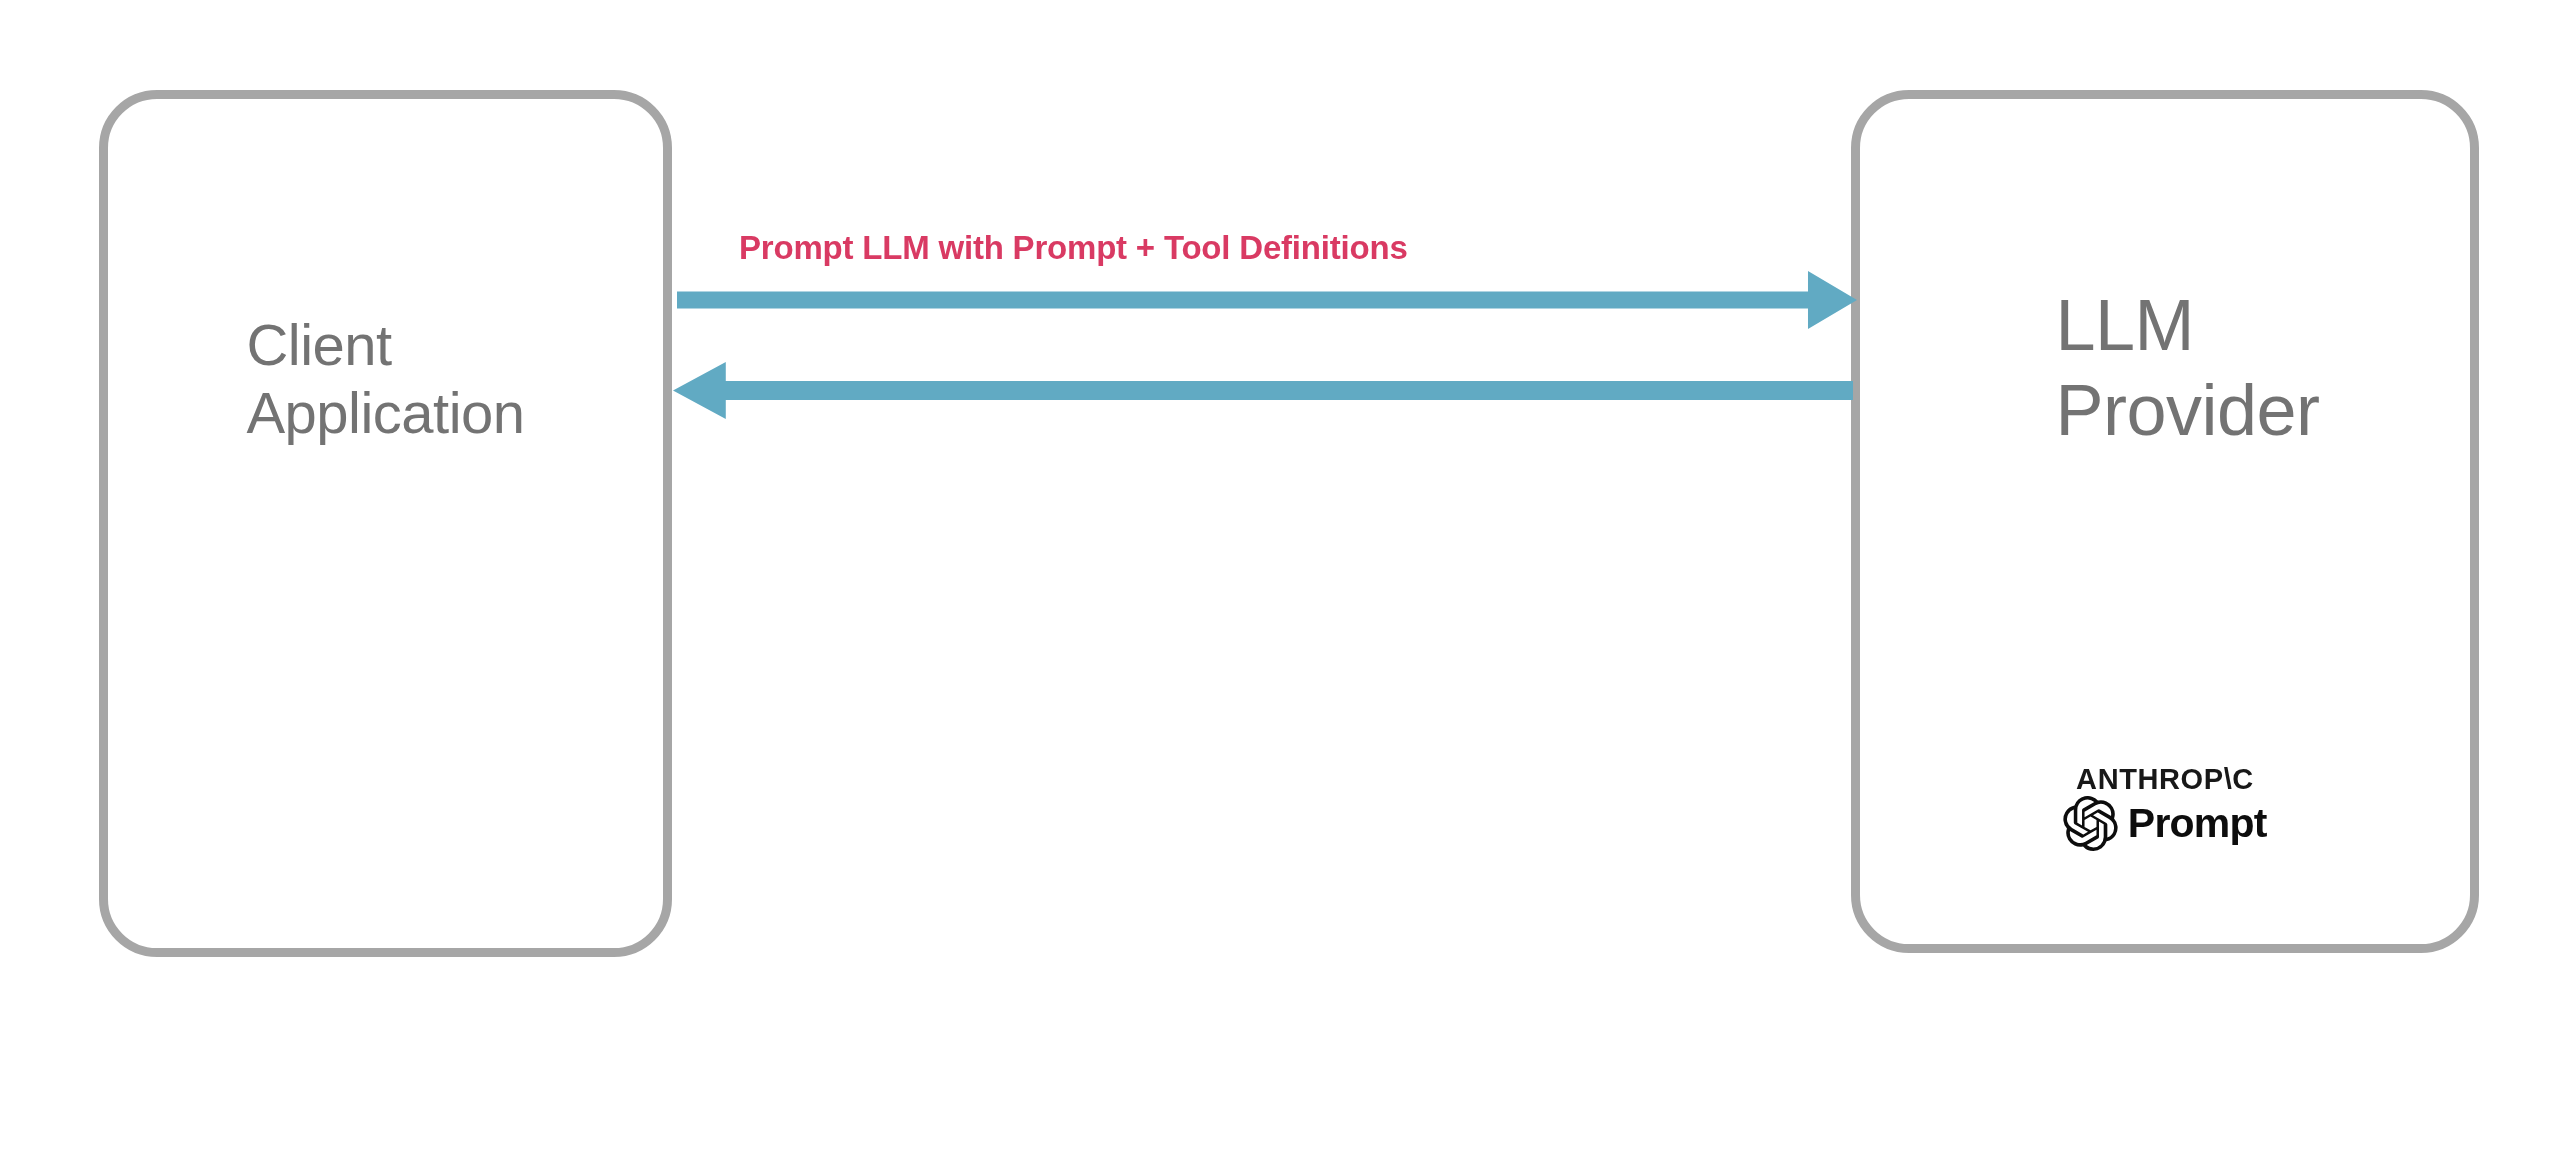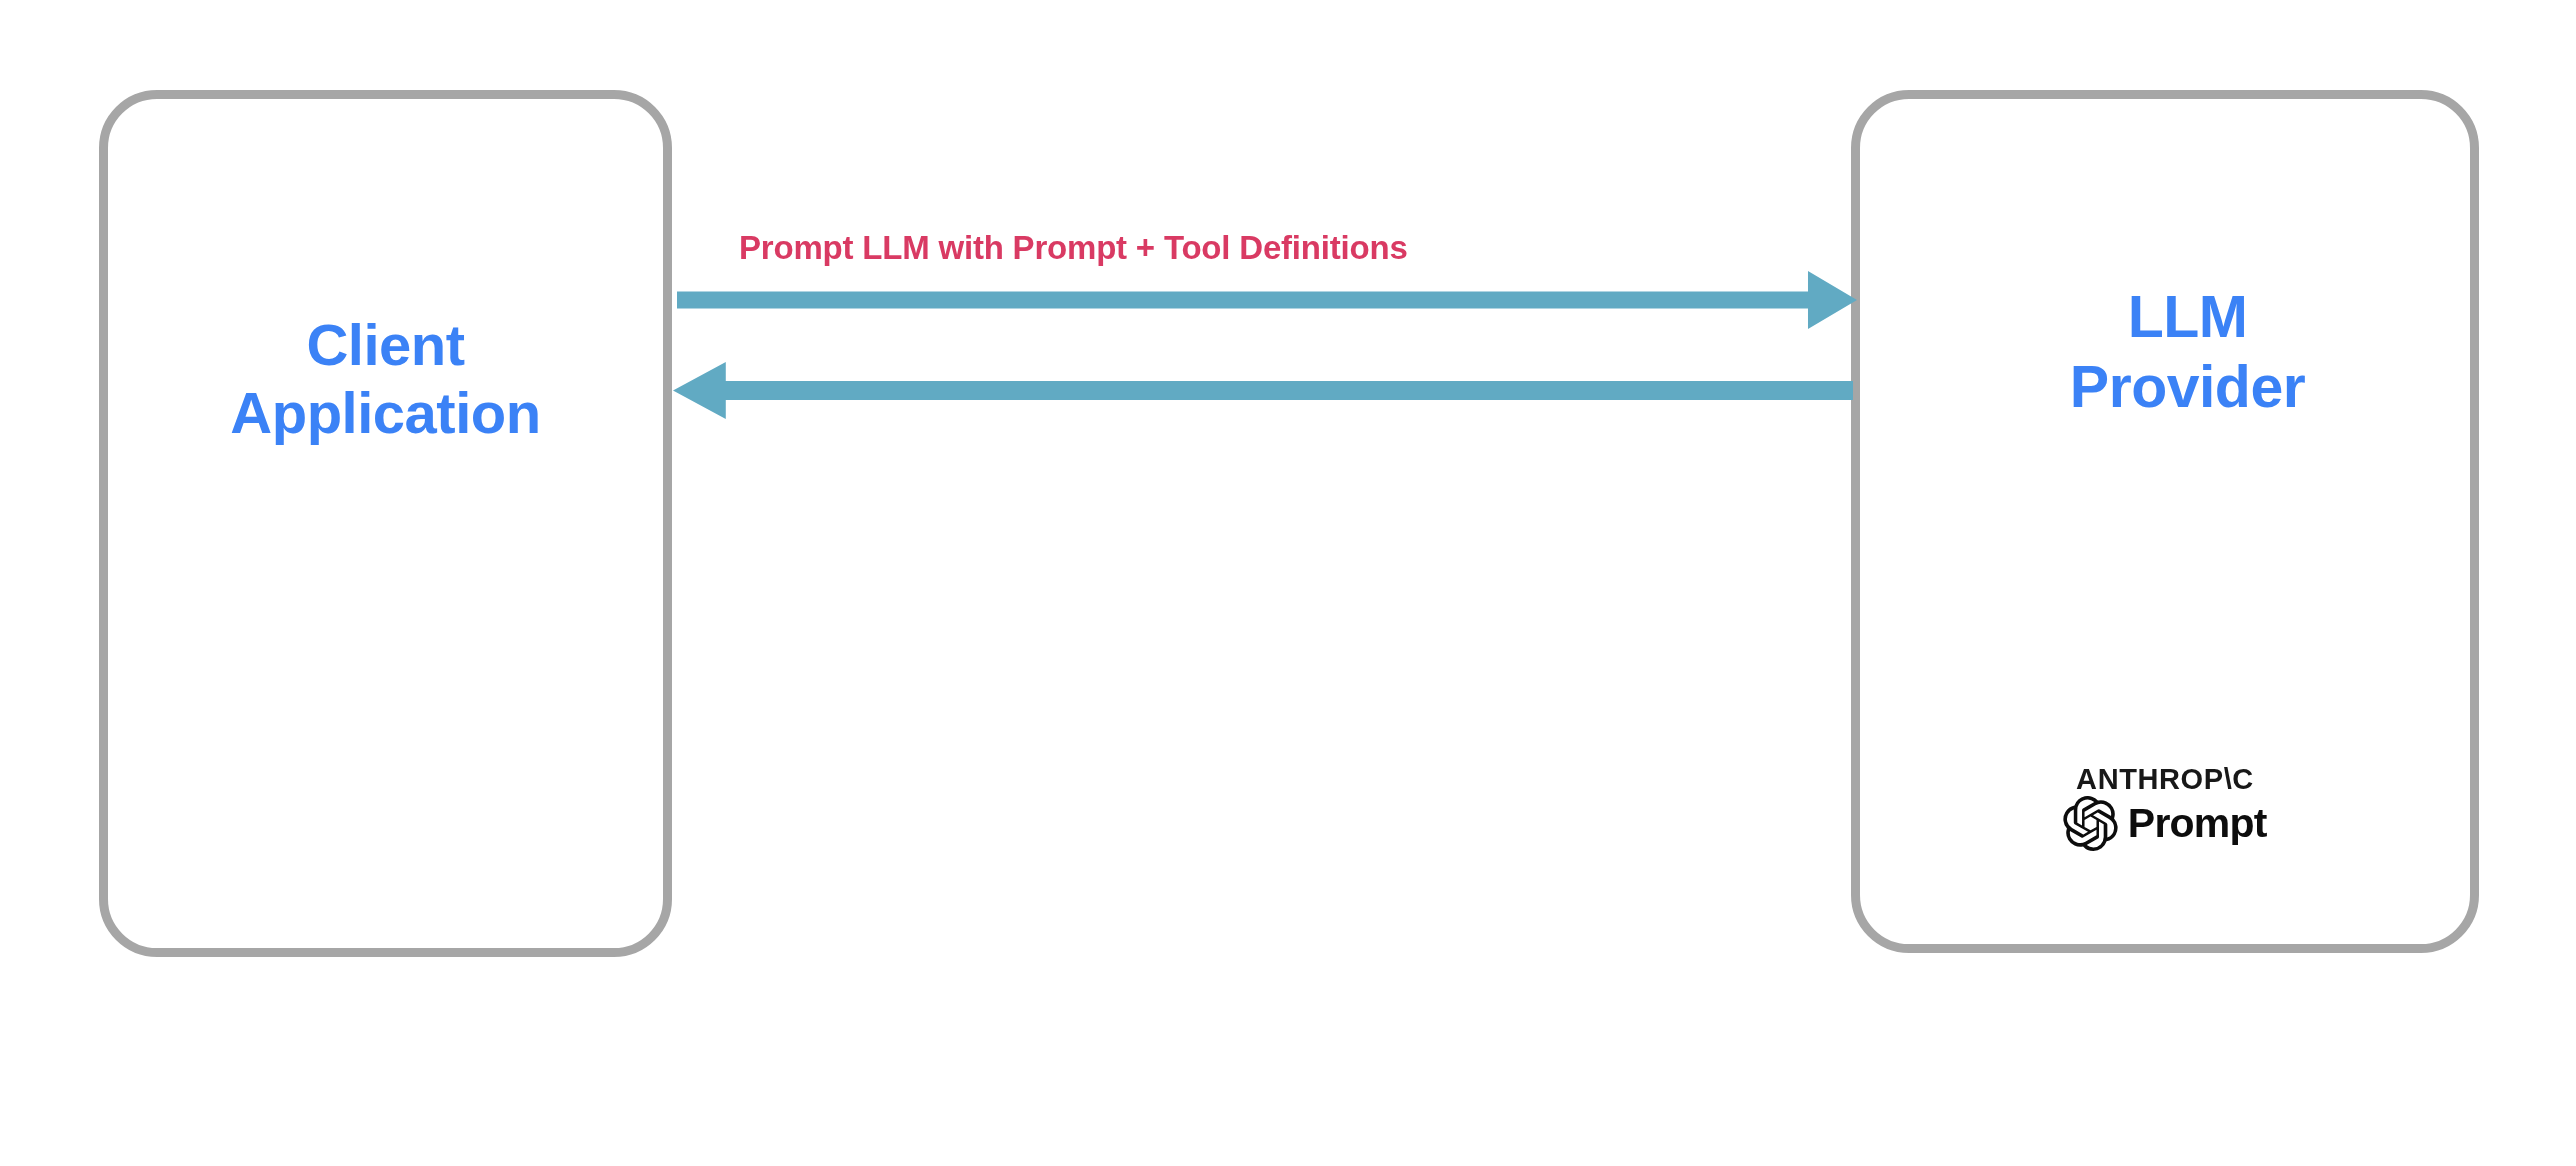--- a/index.html
+++ b/index.html
@@ -38,33 +38,33 @@
   }
   #node-provider {
     left: 1851px;
     top: 90px;
     width: 628px;
     height: 863px;
     justify-content: flex-start;
   }
 
   .node-title {
-    color: #3b82f6;
-    font-weight: bold;
-    text-align: center;
+    color: #737373;
+    font-weight: normal;
+    text-align: left;
     line-height: 1.18;
     letter-spacing: -0.5px;
     white-space: pre-line;
   }
   #node-client .node-title {
     font-size: 58px;
     margin-top: 212px;
   }
   #node-provider .node-title {
-    font-size: 59px;
+    font-size: 72px;
     margin-top: 184px;
     margin-left: 45px;
   }
 
   
   .logo-stack {
     position: absolute;
     left: 0;
     right: 0;
     top: 664px;

